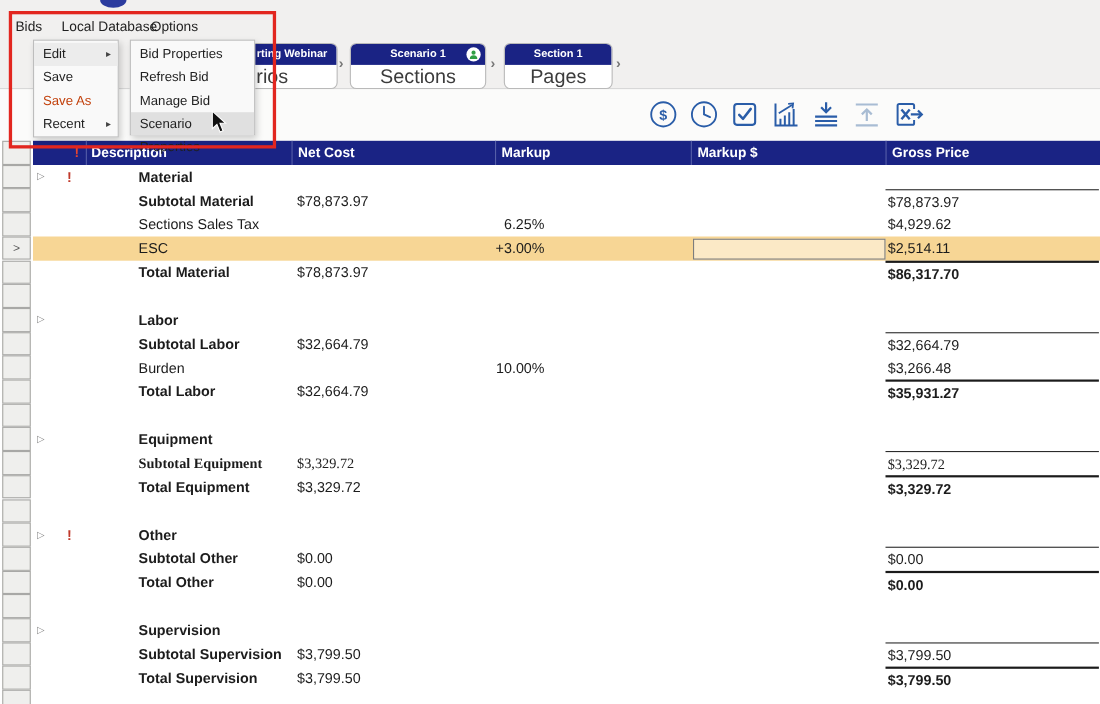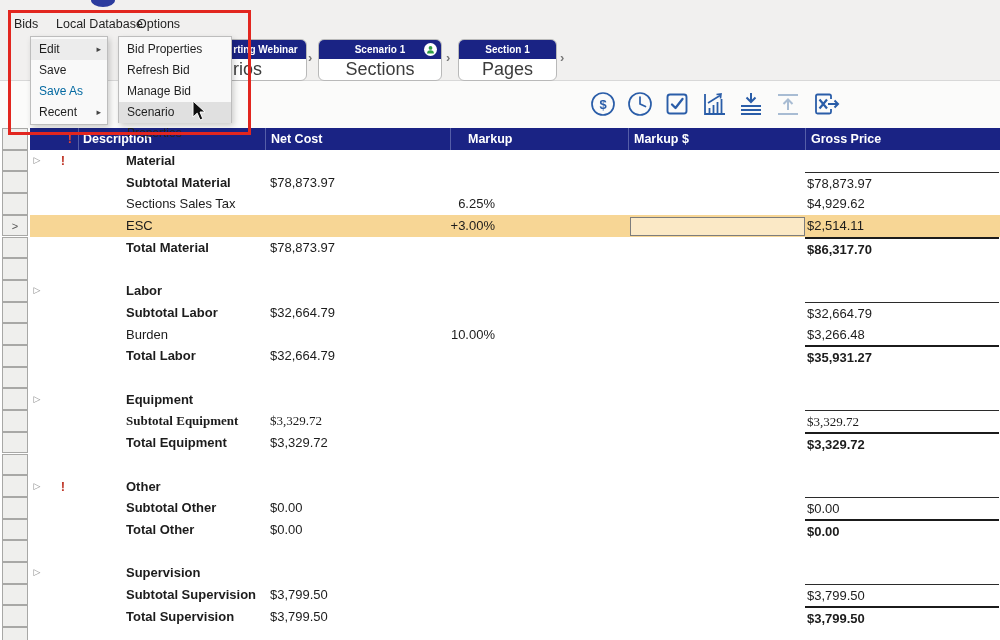--- a/index.html
+++ b/index.html
@@ -14,21 +14,21 @@
 
   
   .menubar-item{position:absolute;top:17px;font-size:12.5px;color:#1f1f1f;z-index:6;}
 
   
   .menu-panel{position:absolute;background:#f9f9f9;border:1px solid #bdbdbd;box-shadow:2px 3px 6px rgba(0,0,0,.18);z-index:30;}
   #bids-menu{left:30px;top:36px;width:76px;height:87px;}
   #edit-submenu{left:118px;top:36px;width:112px;height:85px;}
   .menu-item{height:21px;line-height:21px;font-size:12px;color:#1f1f1f;padding:0 8px;position:relative;}
   .menu-item .sub-arrow{position:absolute;right:6px;top:0;font-size:9px;color:#444;}
-  .menu-item.disabled{color:#0369a1;}
+  .menu-item.disabled{color:#c2410c;}
   .menu-item.hover-soft{background:#ececec;}
   .menu-item.hovered{background:#e0e0e0;}
 
   
   .bc-btn{position:absolute;top:39px;height:40px;background:#ffffff;border:1px solid #b9b9b9;border-radius:6px;overflow:hidden;z-index:10;}
   .bc-head{height:19px;background:#1a2384;color:#ffffff;font-size:10px;font-weight:bold;
            display:flex;align-items:center;justify-content:center;position:relative;}
   .bc-body{height:21px;display:flex;align-items:center;justify-content:center;font-size:18px;color:#3c3c3c;}
   .bc-body.clipped{justify-content:flex-start;padding-left:8px;}
   .bc-sep{position:absolute;top:50px;font-size:13px;font-weight:bold;color:#777;z-index:10;}
@@ -167,21 +167,21 @@
       <path d="M8.5 9.5 L16 18.5 M16 9.5 L8.5 18.5" stroke-width="2.2"></path>
       <path d="M17 14 L27 14" stroke-width="2"></path>
         <path d="M23.5 10.5 L27 14 L23.5 17.5" fill="none" stroke-width="2"></path>
     </svg>
   </div>
 
   <div class="grid-header">
     <div class="gh-cell" style="width:48px;text-align:right;padding-right:6px;color:#e8452f;">!</div>
     <div class="gh-cell" style="width:187px;padding-left:4px;">Description</div>
     <div class="gh-cell" style="width:185px;padding-left:5px;">Net Cost</div>
-    <div class="gh-cell" style="width:178px;padding-left:17px;">Markup</div>
+    <div class="gh-cell" style="width:178px;padding-left:5px;">Markup</div>
     <div class="gh-cell" style="width:177px;padding-left:5px;">Markup $</div>
     <div class="gh-cell" style="width:195px;padding-left:5px;">Gross Price</div>
   </div>
 
   <div id="grid-body">
       <div class="sel-cell" style="top: 128px; height: 21.7px;"></div>
       <div class="sel-cell" style="top: 149.7px; height: 21.7px;"></div>
       <div class="sel-cell" style="top: 171.4px; height: 21.7px;"></div>
       <div class="sel-cell" style="top: 193.1px; height: 21.7px;"></div>
       <div class="sel-cell" style="top: 214.8px; height: 21.7px;">&gt;</div>

